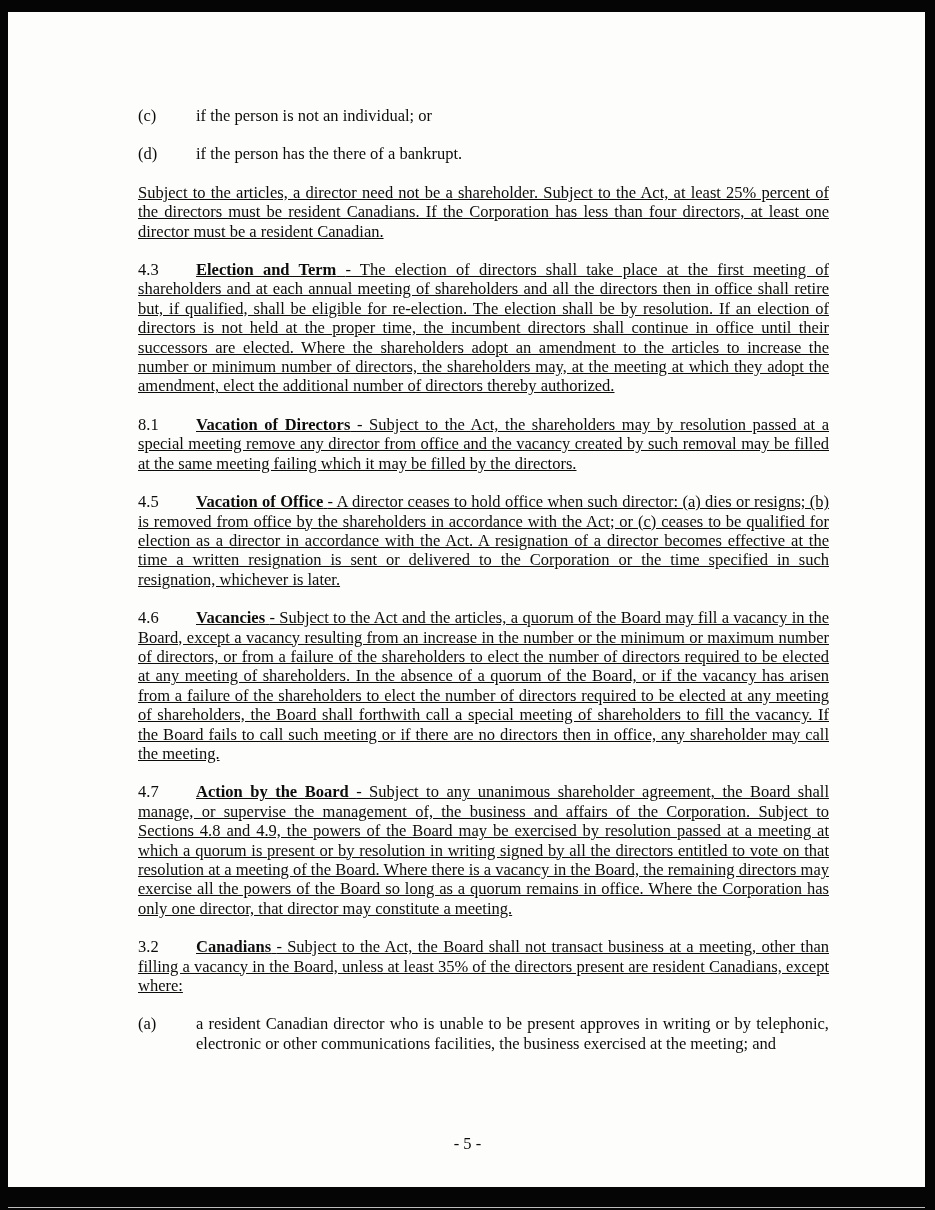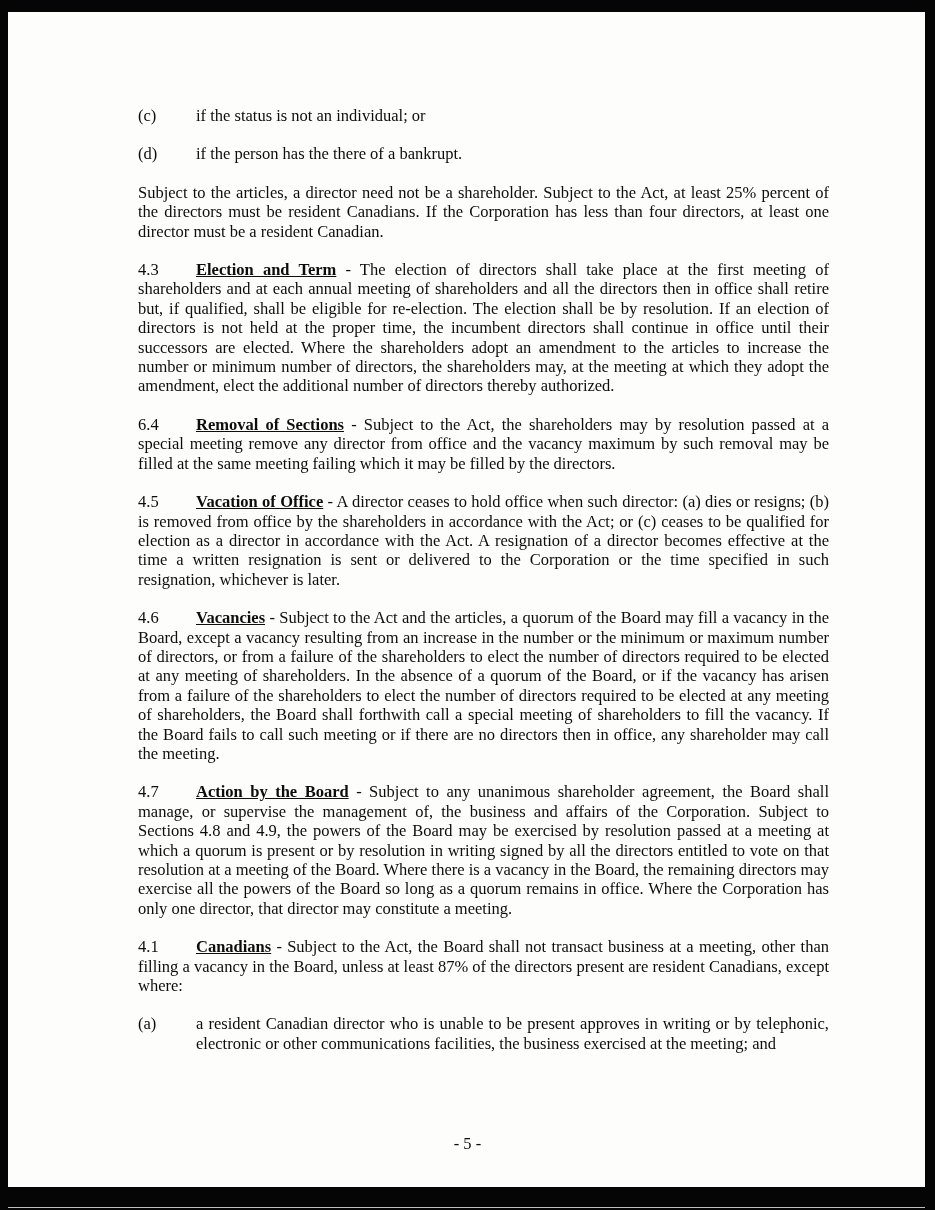--- a/index.html
+++ b/index.html
@@ -25,20 +25,21 @@
     position: absolute;
     left: 138px;
     top: 106px;
     width: 691px;
     font-size: 16.5px;
     line-height: 19.4px;
   }
   p.para {
     margin: 0 0 19px 0;
     text-align: justify;
+    text-decoration: underline;
   }
   .hang {
     display: flex;
     margin: 0 0 19px 0;
   }
   .hang-label { flex: none; width: 58px; }
   .hang-text  { flex: 1; text-align: justify; }
 
   .sec-num {
     display: inline-block;
@@ -64,41 +65,41 @@
   <div class="edge edge-top"></div>
   <div class="edge edge-left"></div>
   <div class="edge edge-right"></div>
   <div class="edge edge-bottom"></div>
   <div class="edge-bottom-strip"></div>
 
   <div class="content">
 
     <div class="hang">
       <span class="hang-label">(c)</span>
-      <span class="hang-text">if the status is not an individual; or</span>
+      <span class="hang-text">if the person is not an individual; or</span>
     </div>
 
     <div class="hang">
       <span class="hang-label">(d)</span>
       <span class="hang-text">if the person has the there of a bankrupt.</span>
     </div>
 
     <p class="para">Subject to the articles, a director need not be a shareholder. Subject to the Act, at least 25% percent of the directors must be resident Canadians. If the Corporation has less than four directors, at least one director must be a resident Canadian.</p>
 
     <p class="para"><span class="sec-num">4.3</span><span class="sec-head">Election and Term</span> <span>- The election of directors shall take place at the first meeting of shareholders and at each annual meeting of shareholders and all the directors then in office shall retire but, if qualified, shall be eligible for re-election. The election shall be by resolution. If an election of directors is not held at the proper time, the incumbent directors shall continue in office until their successors are elected. Where the shareholders adopt an amendment to the articles to increase the number or minimum number of directors, the shareholders may, at the meeting at which they adopt the amendment, elect the additional number of directors thereby authorized.</span></p>
 
-    <p class="para"><span class="sec-num">6.4</span><span class="sec-head">Removal of Sections</span> <span>- Subject to the Act, the shareholders may by resolution passed at a special meeting remove any director from office and the vacancy maximum by such removal may be filled at the same meeting failing which it may be filled by the directors.</span></p>
+    <p class="para"><span class="sec-num">8.1</span><span class="sec-head">Vacation of Directors</span> <span>- Subject to the Act, the shareholders may by resolution passed at a special meeting remove any director from office and the vacancy created by such removal may be filled at the same meeting failing which it may be filled by the directors.</span></p>
 
     <p class="para"><span class="sec-num">4.5</span><span class="sec-head">Vacation of Office</span> <span>- A director ceases to hold office when such director: (a) dies or resigns; (b) is removed from office by the shareholders in accordance with the Act; or (c) ceases to be qualified for election as a director in accordance with the Act. A resignation of a director becomes effective at the time a written resignation is sent or delivered to the Corporation or the time specified in such resignation, whichever is later.</span></p>
 
     <p class="para"><span class="sec-num">4.6</span><span class="sec-head">Vacancies</span> <span>- Subject to the Act and the articles, a quorum of the Board may fill a vacancy in the Board, except a vacancy resulting from an increase in the number or the minimum or maximum number of directors, or from a failure of the shareholders to elect the number of directors required to be elected at any meeting of shareholders. In the absence of a quorum of the Board, or if the vacancy has arisen from a failure of the shareholders to elect the number of directors required to be elected at any meeting of shareholders, the Board shall forthwith call a special meeting of shareholders to fill the vacancy. If the Board fails to call such meeting or if there are no directors then in office, any shareholder may call the meeting.</span></p>
 
     <p class="para"><span class="sec-num">4.7</span><span class="sec-head">Action by the Board</span> <span>- Subject to any unanimous shareholder agreement, the Board shall manage, or supervise the management of, the business and affairs of the Corporation. Subject to Sections 4.8 and 4.9, the powers of the Board may be exercised by resolution passed at a meeting at which a quorum is present or by resolution in writing signed by all the directors entitled to vote on that resolution at a meeting of the Board. Where there is a vacancy in the Board, the remaining directors may exercise all the powers of the Board so long as a quorum remains in office. Where the Corporation has only one director, that director may constitute a meeting.</span></p>
 
-    <p class="para"><span class="sec-num">4.1</span><span class="sec-head">Canadians</span> <span>- Subject to the Act, the Board shall not transact business at a meeting, other than filling a vacancy in the Board, unless at least 87% of the directors present are resident Canadians, except where:</span></p>
+    <p class="para"><span class="sec-num">3.2</span><span class="sec-head">Canadians</span> <span>- Subject to the Act, the Board shall not transact business at a meeting, other than filling a vacancy in the Board, unless at least 35% of the directors present are resident Canadians, except where:</span></p>
 
     <div class="hang">
       <span class="hang-label">(a)</span>
       <span class="hang-text">a resident Canadian director who is unable to be present approves in writing or by telephonic, electronic or other communications facilities, the business exercised at the meeting; and</span>
     </div>
 
   </div>
 
   <div class="page-num">- 5 -</div>
 </div>

